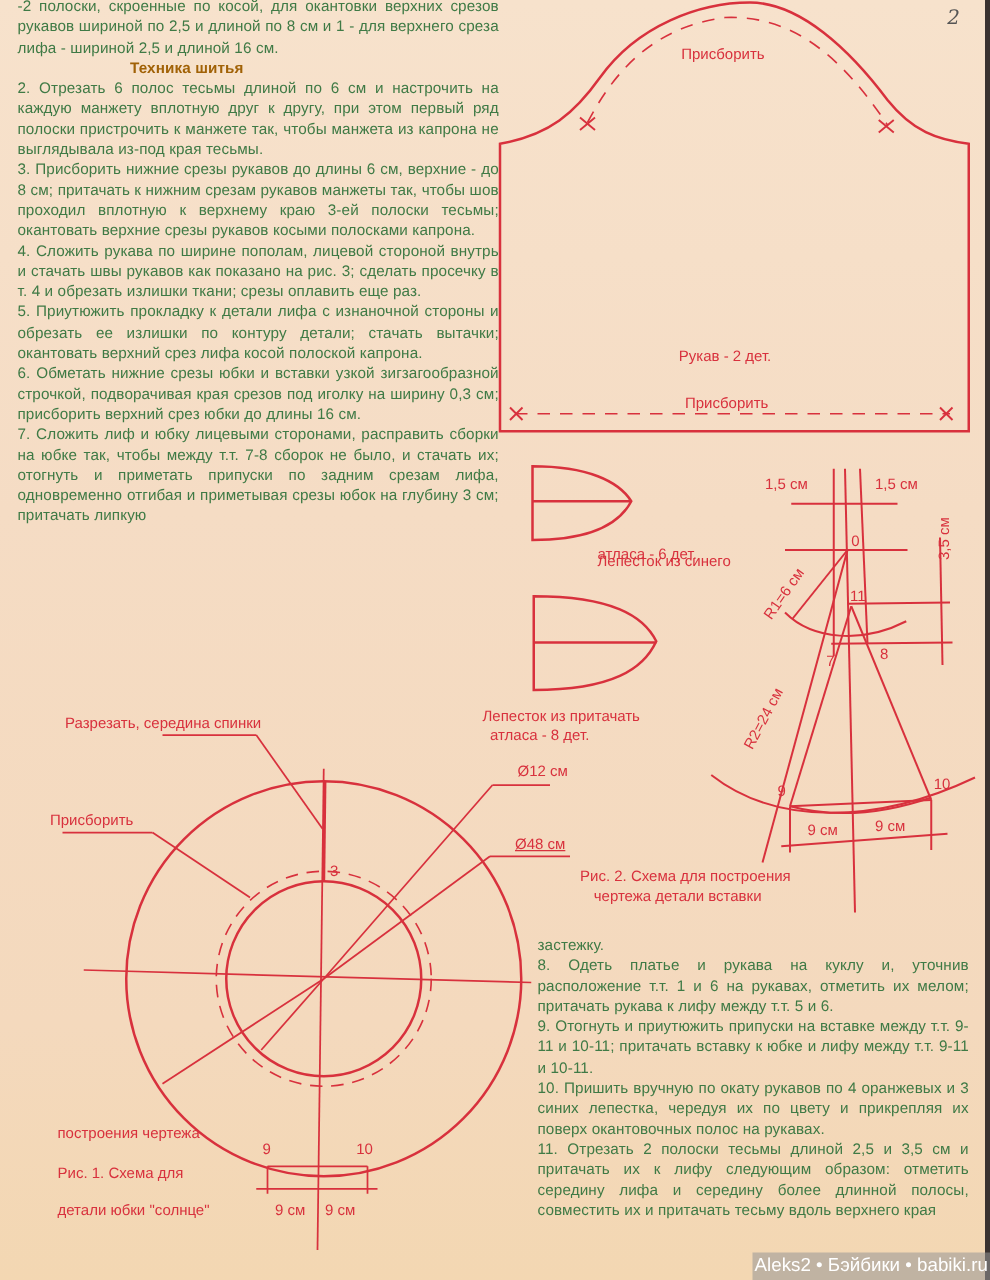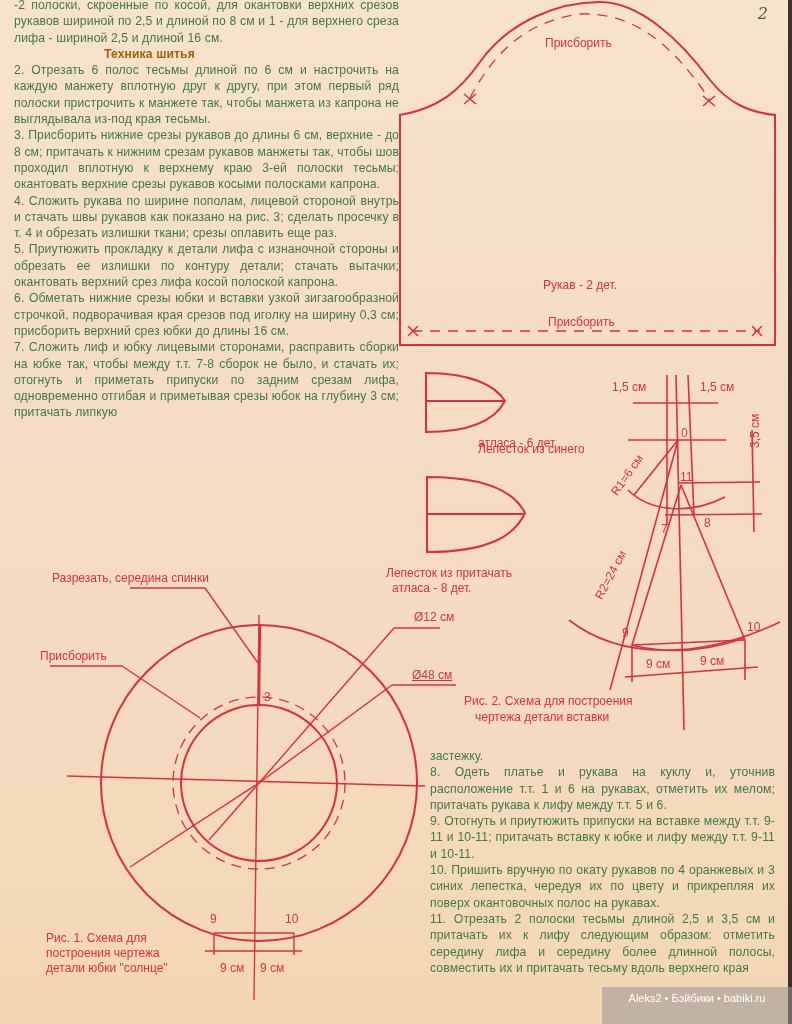--- a/index.html
+++ b/index.html
@@ -11,22 +11,22 @@
   .page { position:absolute; inset:0; }
   .txt {
     position:absolute; color:#3f7a45; font-size:12.2px; line-height:16.3px;
     text-align:justify; letter-spacing:0.1px;
   }
   .txt p { margin:0; }
   .txt .head { font-weight:bold; color:#a16207; padding-left:90px; }
   svg { position:absolute; left:0; top:0; }
   .lbl { position:absolute; color:#d8313d; font-size:12px; line-height:14px; white-space:nowrap; }
   .watermark {
-    position:absolute; right:0; bottom:0; width:190px; height:37px;
-    background:rgba(150,150,150,0.55); color:#fff; font-size:11px;
+    position:absolute; right:0; bottom:0; width:190px; height:22px;
+    background:rgba(150,150,150,0.55); color:#fff; font-size:15px;
     line-height:22px; text-align:center;
   }
   .pagenum { position:absolute; right:24px; top:4px; color:#555; font-family:"DejaVu Serif", serif; font-style:italic; font-size:16px; }
   .rightedge { position:absolute; right:0; top:0; width:4px; height:1024px; background:#3a3230; }
 </style>
 </head>
 <body>
 
 <div class="page">
 
@@ -151,17 +151,17 @@
   <div class="lbl" style="left:52px; top:571px;">Разрезать, середина спинки</div>
   <div class="lbl" style="left:40px; top:649px;">Присборить</div>
   <div class="lbl" style="left:374px; top:610px;margin-left:40px;">Ø12 см</div>
   <div class="lbl" style="left:412px; top:668px;text-decoration:underline;">Ø48 см</div>
   <div class="lbl" style="left:264px; top:690px;">3</div>
   <div class="lbl" style="left:210px; top:912px;">9</div>
   <div class="lbl" style="left:285px; top:912px;">10</div>
   <div class="lbl" style="left:220px; top:961px;">9 см</div>
   <div class="lbl" style="left:260px; top:961px;">9 см</div>
   <div class="lbl" style="left:46px; top:931px;">Рис. 1. Схема для</div>
-  <div class="lbl" style="left:46px; top:946px;">построения чертежа</div>
+  <div class="lbl" style="left:46px; top:899px;">построения чертежа</div>
   <div class="lbl" style="left:46px; top:961px;">детали юбки "солнце"</div>
 
   <div class="watermark">Aleks2 • Бэйбики • babiki.ru</div>
 </div>
 
 </body></html>

